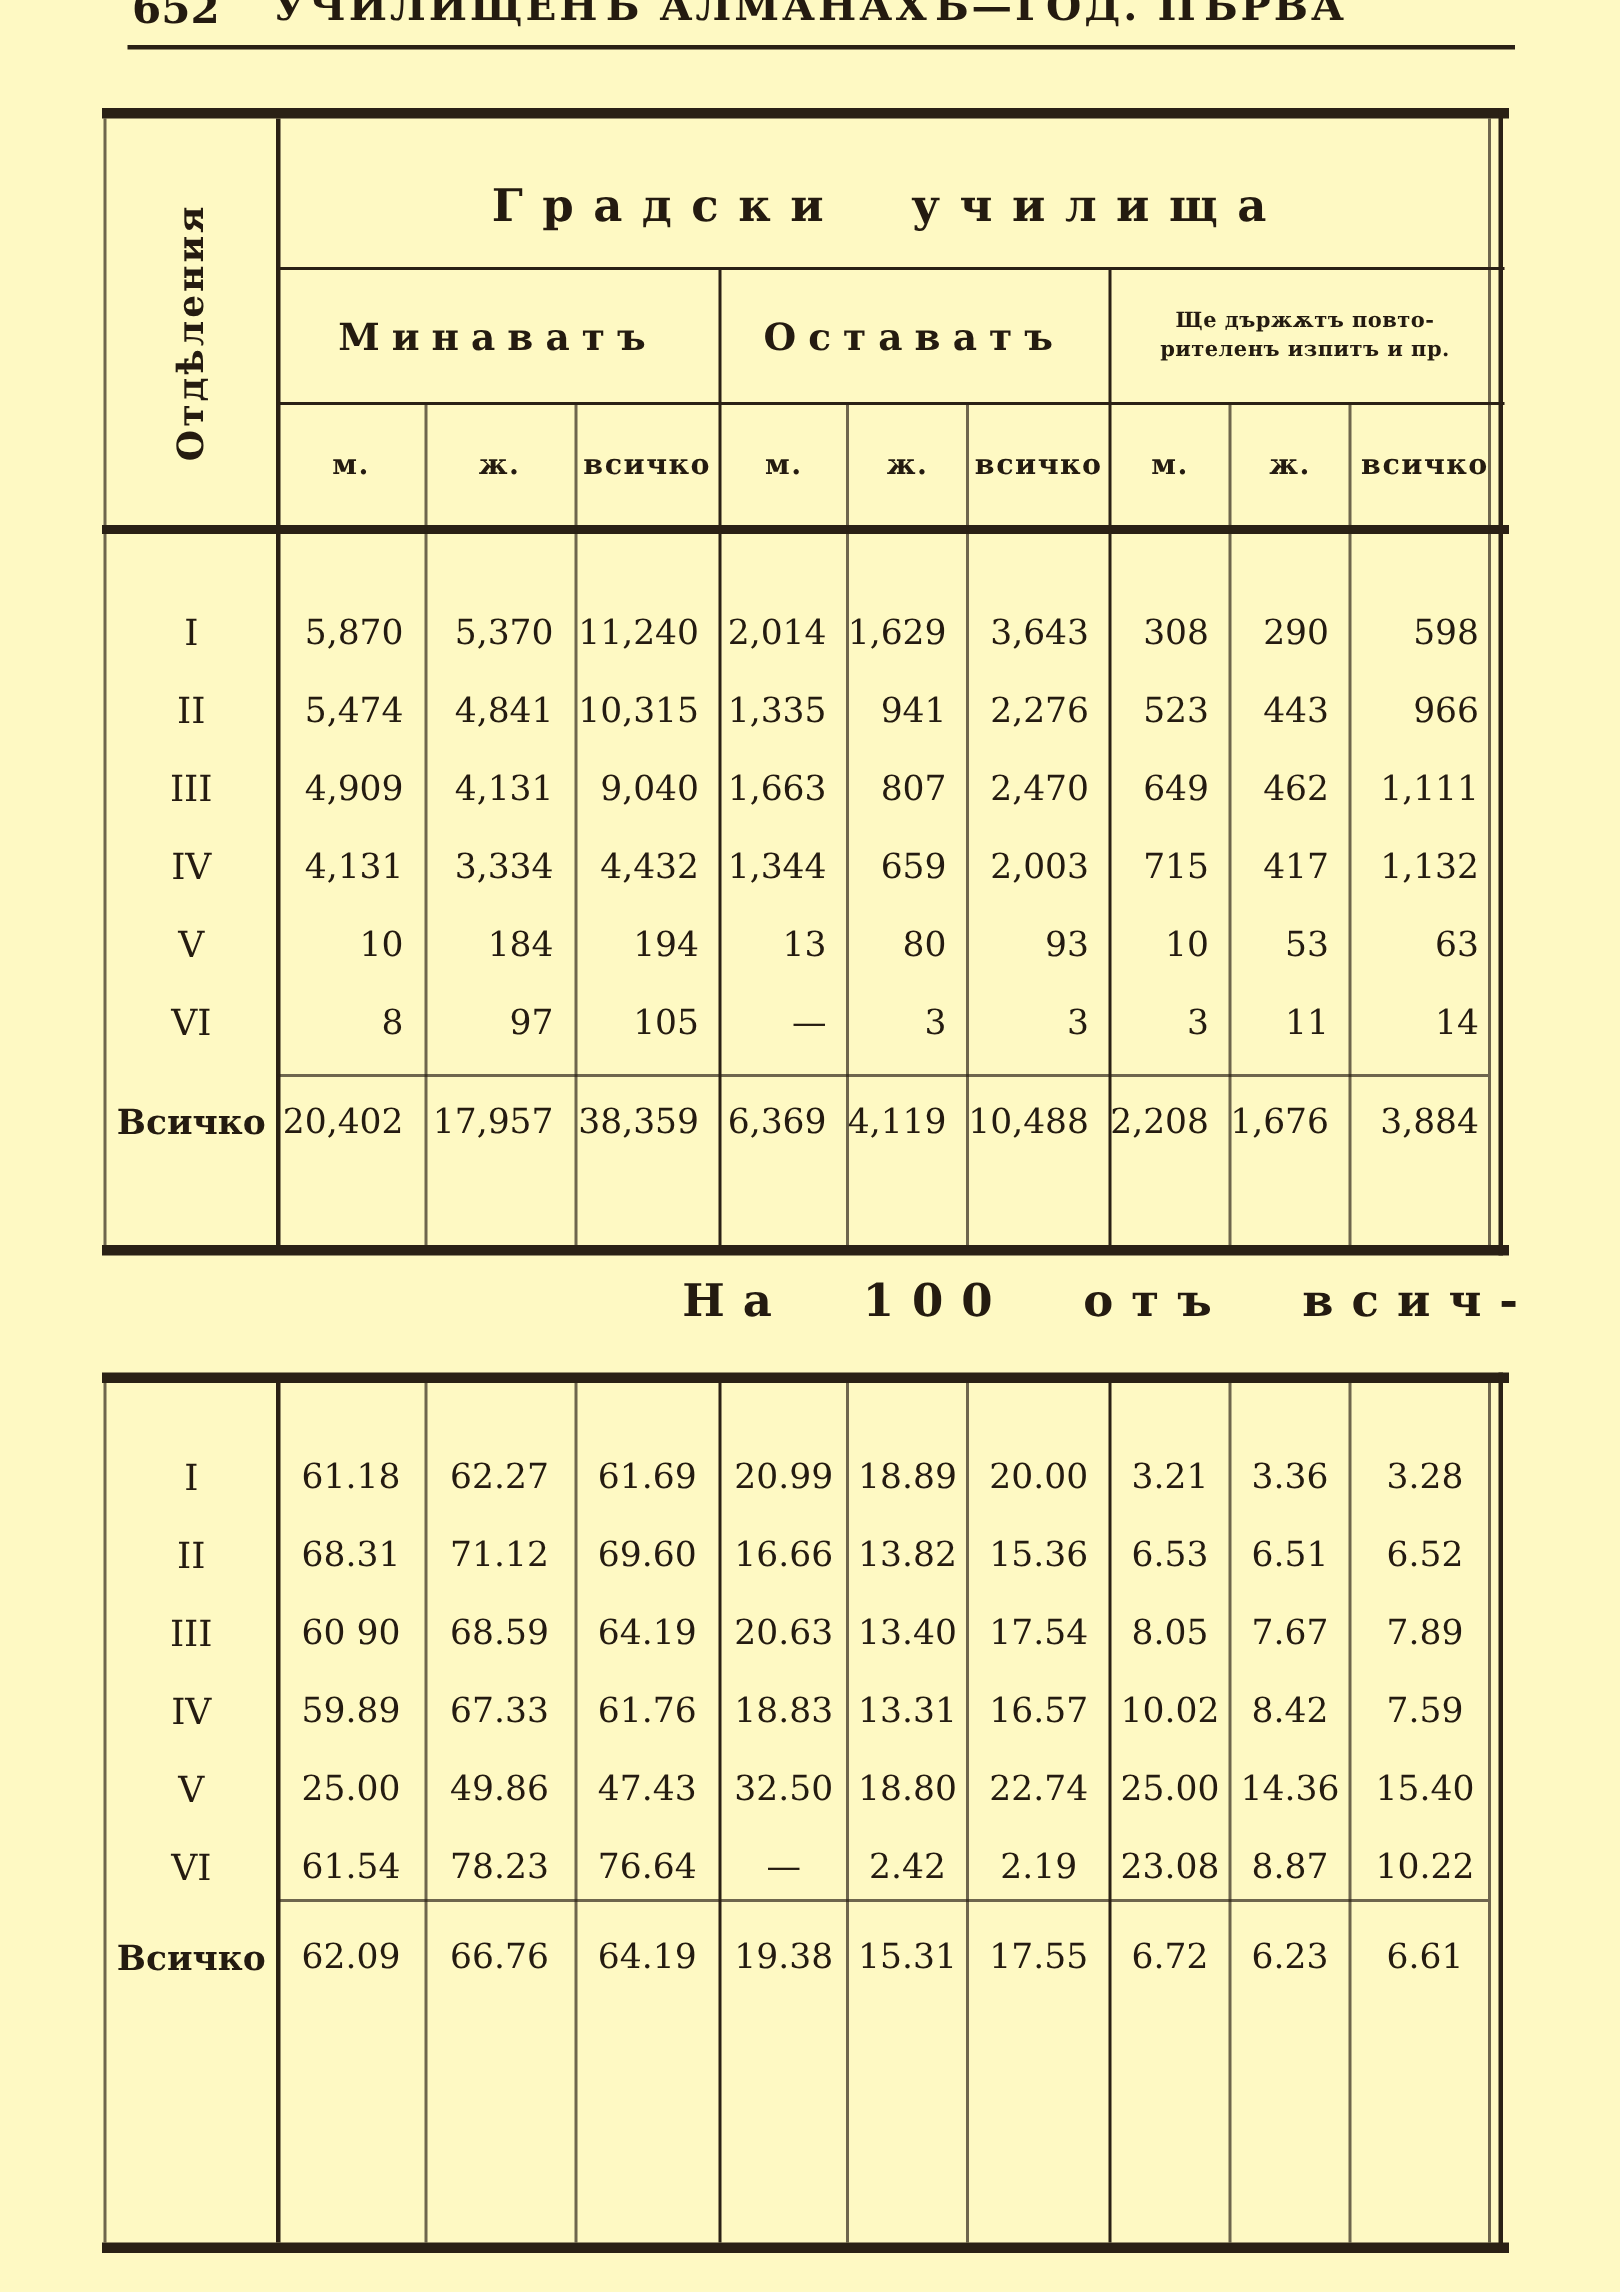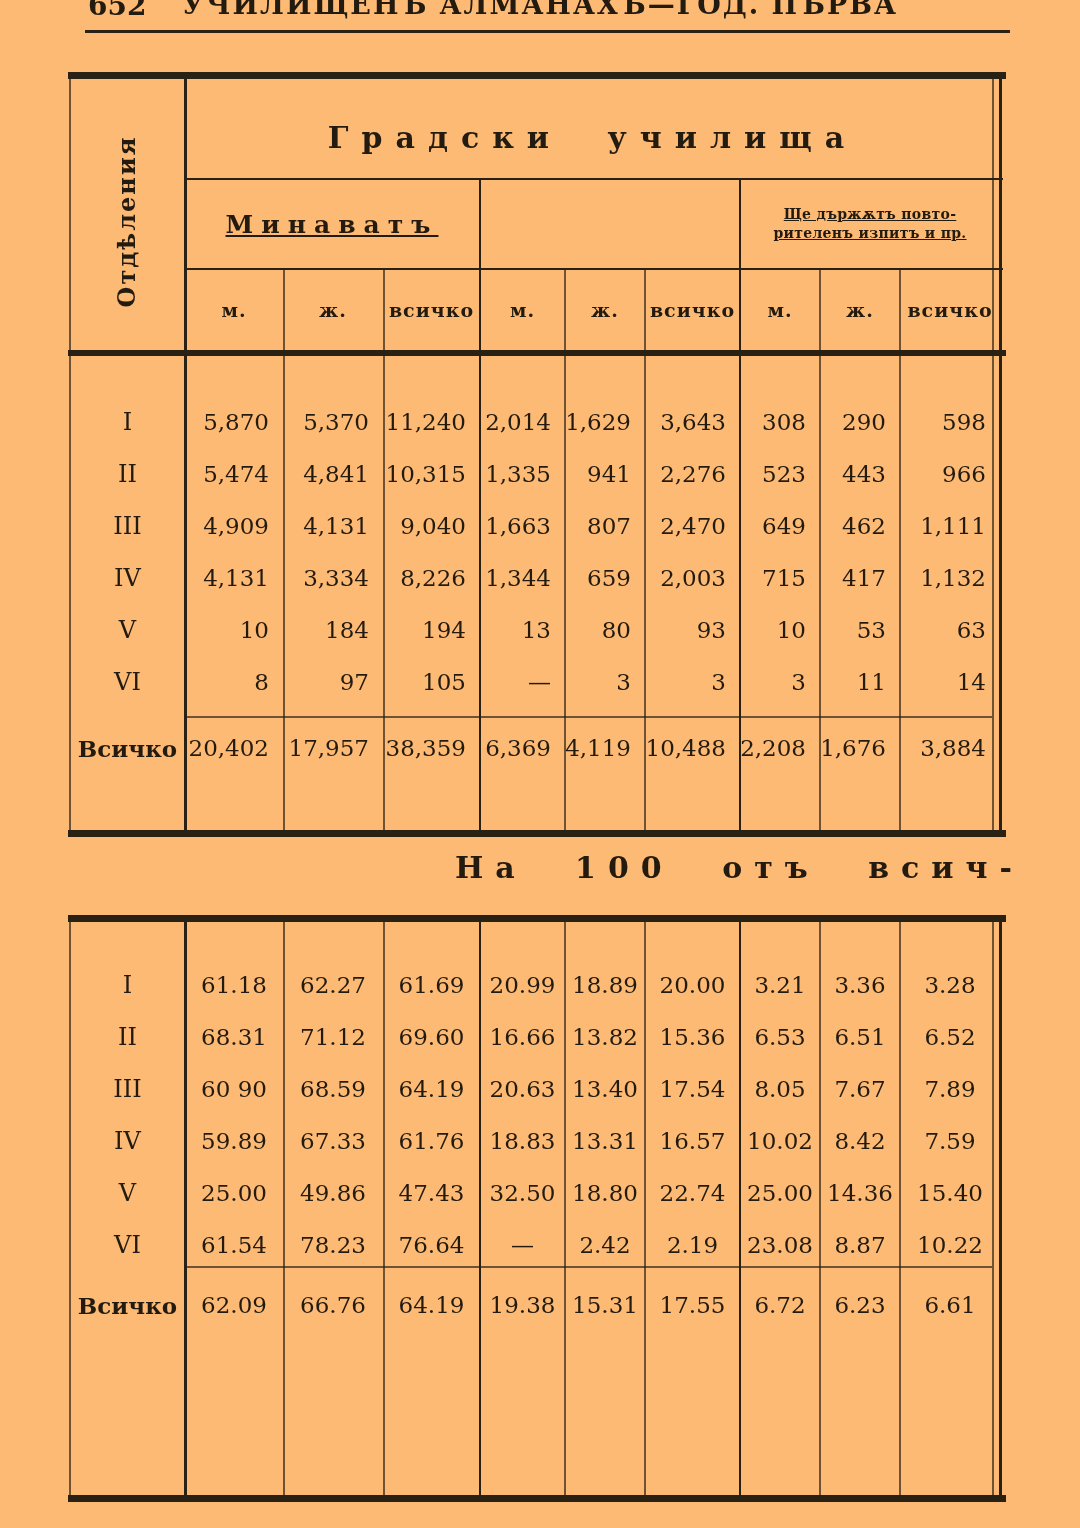--- a/index.html
+++ b/index.html
@@ -1,35 +1,35 @@
 <!DOCTYPE html>
 <html><head>
 <meta charset="utf-8">
 <style>
   html,body{margin:0;padding:0;background:#d8cbae;}
   .sheet{
     position:relative;width:1080px;height:1528px;margin:0 auto;
-    background:#fdba74;overflow:hidden;
+    background:#fef9c3;overflow:hidden;
     font-family:"DejaVu Serif","Liberation Serif",serif;color:#241b10;
   }
   .ln{position:absolute;background:#2a2115;}
   .lnt{position:absolute;background:rgba(42,33,21,.68);}
   .runhead{position:absolute;top:-11px;left:0;width:100%;height:40px;}
   .pagenum{position:absolute;left:88px;top:0;font-size:28px;font-weight:700;}
   .runtitle{position:absolute;left:60px;top:0;width:960px;text-align:center;
     font-size:27px;font-weight:700;letter-spacing:2px;}
   .t1title{position:absolute;left:185px;top:100px;width:815px;height:74px;
     display:flex;align-items:center;justify-content:center;
     font-size:30px;font-weight:700;letter-spacing:13px;word-spacing:22px;}
   .sidelabel{position:absolute;left:70px;top:90px;width:114px;height:262px;
     display:flex;align-items:center;justify-content:center;}
   .sidelabel span{transform:rotate(-90deg);white-space:nowrap;
     font-size:24px;font-weight:700;letter-spacing:2px;}
   .grp{position:absolute;top:182px;height:84px;display:flex;align-items:center;
-    justify-content:center;font-weight:700;text-decoration:underline;}
+    justify-content:center;font-weight:700;}
   .grp1{left:185px;width:294px;font-size:25px;letter-spacing:8px;}
   .grp2{left:480px;width:259px;font-size:25px;letter-spacing:8px;}
   .grp3{left:742px;width:256px;font-size:14px;letter-spacing:.3px;
     line-height:1.35;flex-direction:column;text-align:center;}
   .subrow{position:absolute;left:185px;top:270px;width:815px;height:80px;
     display:grid;grid-template-columns:98px 100px 97px 85px 80px 95px 80px 80px 100px;
     align-items:center;}
   .sub{text-align:center;font-size:19px;font-weight:600;letter-spacing:1px;}
   .row{position:absolute;left:70px;width:930px;height:52px;display:grid;
     grid-template-columns:115px 98px 100px 97px 85px 80px 95px 80px 80px 100px;
@@ -72,20 +72,21 @@
 
   <div class="ln" style="left:185px;top:178px;width:818px;height:2px"></div>
   <div class="ln" style="left:185px;top:268px;width:818px;height:2px"></div>
   <div class="lnt" style="left:185px;top:716px;width:807px;height:2px"></div>
 
   <div class="t1title">Градски училища</div>
   <div class="sidelabel">
     <span>Отдѣления</span>
   </div>
   <div class="grp grp1">Минаватъ</div>
+  <div class="grp grp2">Оставатъ</div>
   <div class="grp grp3">
     <span>Ще държѫтъ повто-</span>
     <span>рителенъ изпитъ и пр.</span>
   </div>
   <div class="subrow">
     <div class="sub">м.</div>
     <div class="sub">ж.</div>
     <div class="sub">всичко</div>
     <div class="sub">м.</div>
     <div class="sub">ж.</div>
@@ -128,21 +129,21 @@
     <div class="num">807</div>
     <div class="num">2,470</div>
     <div class="num">649</div>
     <div class="num">462</div>
     <div class="num">1,111</div>
   </div>
   <div class="row t1" style="top:552px">
     <div class="lbl">IV</div>
     <div class="num">4,131</div>
     <div class="num">3,334</div>
-    <div class="num">8,226</div>
+    <div class="num">4,432</div>
     <div class="num">1,344</div>
     <div class="num">659</div>
     <div class="num">2,003</div>
     <div class="num">715</div>
     <div class="num">417</div>
     <div class="num">1,132</div>
   </div>
   <div class="row t1" style="top:604px">
     <div class="lbl">V</div>
     <div class="num">10</div>

